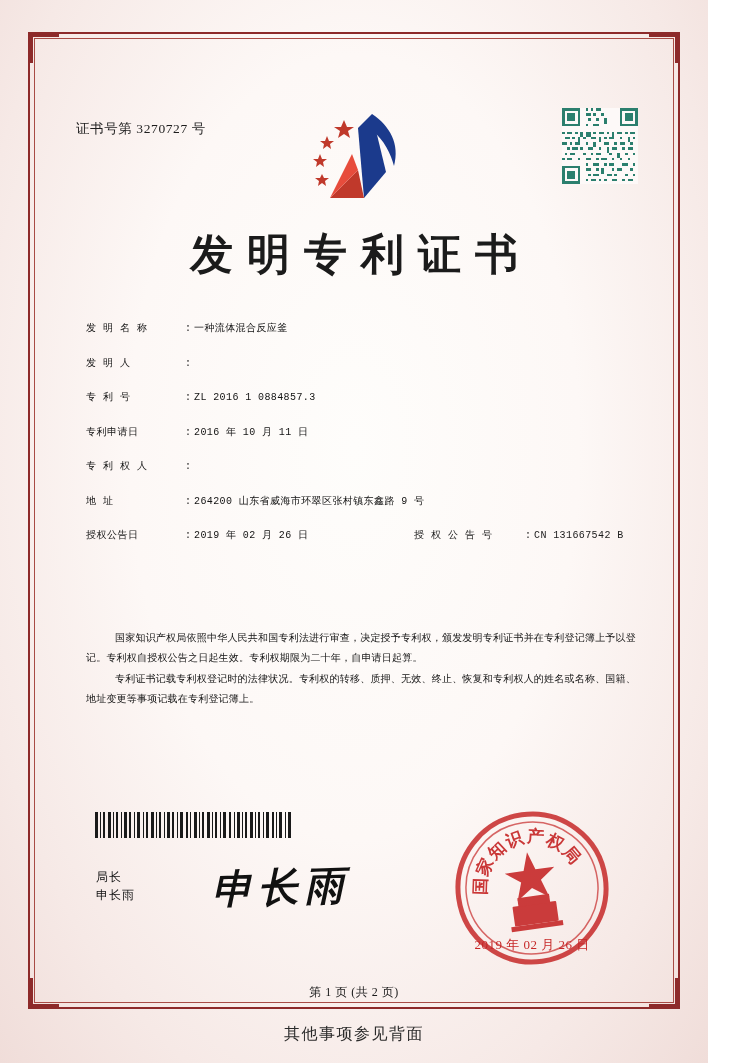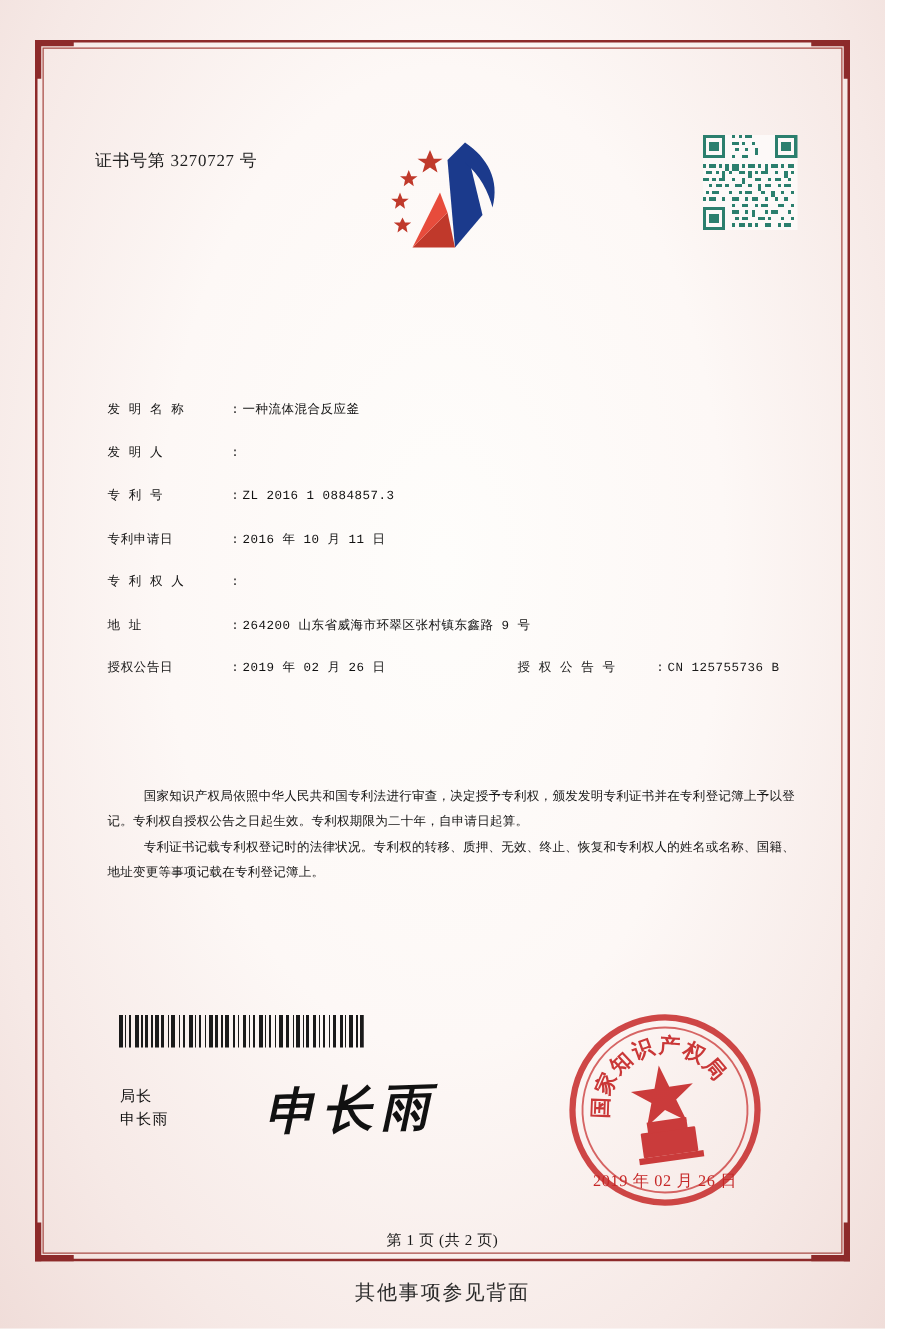--- a/index.html
+++ b/index.html
@@ -372,20 +372,21 @@
       <path d="M36 88 L64 60 L58 44 Z" fill="#e74c3c"></path>
       <g fill="#c0392b">
         <polygon points="50,10 53,17 60,17 54,21 56,28 50,24 44,28 46,21 40,17 47,17"></polygon>
         <polygon points="33,26 35,31 40,31 36,34 37,39 33,36 29,39 30,34 26,31 31,31"></polygon>
         <polygon points="26,44 28,49 33,49 29,52 30,57 26,54 22,57 23,52 19,49 24,49"></polygon>
         <polygon points="28,64 30,68 35,68 31,71 32,76 28,73 24,76 25,71 21,68 26,68"></polygon>
       </g>
     </svg>
   </div>
 
+  <div class="doc-title">发明专利证书</div>
 
   <div class="fields">
 
     <div class="field-row">
       <span class="field-label">发 明 名 称</span>
       <span class="field-colon">:</span>
       <span class="field-value">一种流体混合反应釜</span>
     </div>
 
     <div class="field-row">
@@ -415,21 +416,21 @@
       <span class="field-colon">:</span>
       <span class="field-value">264200 山东省威海市环翠区张村镇东鑫路 9 号</span>
     </div>
 
     <div class="field-row split">
       <span class="field-label">授权公告日</span>
       <span class="field-colon">:</span>
       <span class="field-value">2019 年 02 月 26 日</span>
       <span class="field-label2">授 权 公 告 号</span>
       <span class="field-colon">:</span>
-      <span class="field-value2">CN 125755736 B</span>
+      <span class="field-value2">CN 131667542 B</span>
     </div>
 
   </div>
 
   <div class="paragraphs">
     <p>国家知识产权局依照中华人民共和国专利法进行审查，决定授予专利权，颁发发明专利证书并在专利登记簿上予以登记。专利权自授权公告之日起生效。专利权期限为二十年，自申请日起算。</p>
     <p>专利证书记载专利权登记时的法律状况。专利权的转移、质押、无效、终止、恢复和专利权人的姓名或名称、国籍、地址变更等事项记载在专利登记簿上。</p>
   </div>
 
   <div class="barcode">

